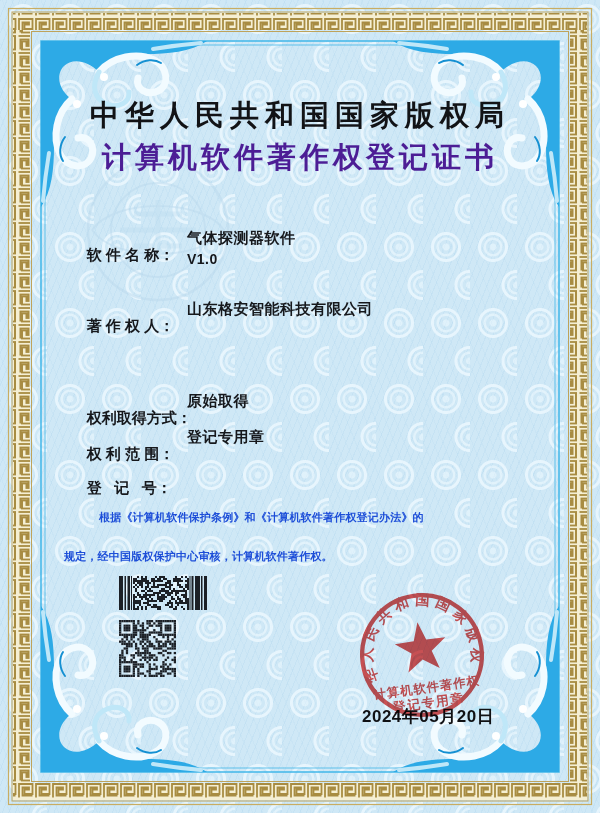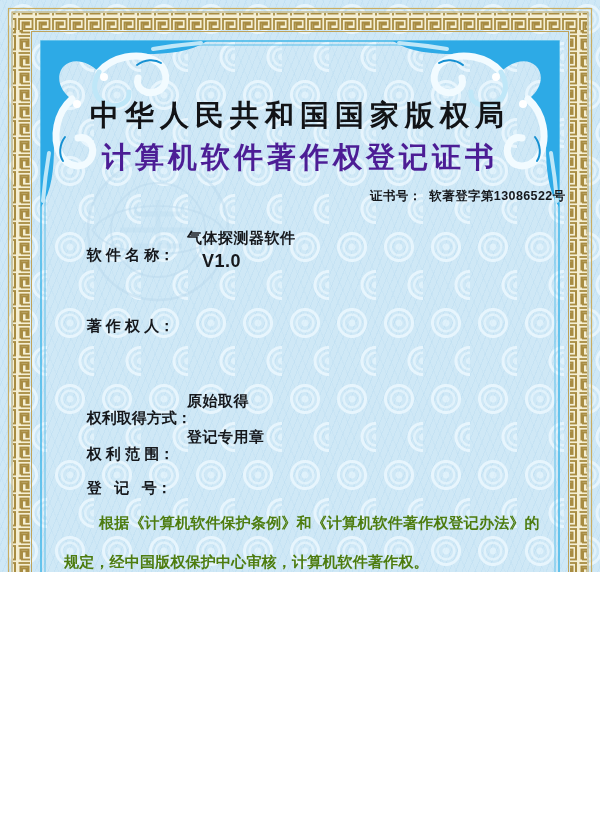--- a/index.html
+++ b/index.html
@@ -1,17 +1,17 @@
 <!DOCTYPE html>
 <html><head>
 <meta charset="utf-8">
 <style>
   html,body{margin:0;padding:0;background:#ffffff;}
   .page{
-    position:relative;width:600px;height:572px;overflow:hidden;
+    position:relative;width:600px;height:813px;overflow:hidden;
     background:#cfe8f6;
     font-family:"Liberation Sans","DejaVu Sans",sans-serif;
     color:#16181c;
   }
   
   .bg-tiles{
     position:absolute;inset:0;z-index:0;
     background-image:
       radial-gradient(circle at 23px 19px, rgba(255,255,255,0) 11.5px, rgba(238,249,255,.8) 12.5px, rgba(238,249,255,.8) 14.5px, rgba(255,255,255,0) 15.5px),
       radial-gradient(circle at 23px 19px, rgba(255,255,255,0) 6.5px, rgba(238,249,255,.6) 7.5px, rgba(238,249,255,.6) 9px, rgba(255,255,255,0) 10px),
@@ -24,22 +24,22 @@
     background-size:47px 76px,47px 76px,47px 76px,47px 76px,47px 76px,47px 76px,auto,auto;
   }
   .border-svg{position:absolute;inset:0;z-index:1;}
   .txt{position:absolute;z-index:3;}
   .title1{top:96px;left:0;width:100%;text-align:center;font-size:29px;font-weight:bold;letter-spacing:6px;color:#121316;margin:0;}
   .title2{top:138px;left:0;width:100%;text-align:center;font-size:29px;font-weight:bold;letter-spacing:4px;color:#4c1d95;margin:0;}
   .certno{top:188px;left:370px;font-size:12.5px;font-weight:bold;white-space:pre;letter-spacing:.4px;}
   .field{left:70px;font-size:15px;font-weight:bold;white-space:pre;}
   .field .fvalue{position:absolute;left:117px;top:0;white-space:pre;letter-spacing:.5px;text-align:right;}
   .f1{top:229px}.f2{top:300px}.f3{top:392px}.f4{top:428px}.f5{top:462px}
-  .v2{top:251px;left:202px;font-size:18px;font-weight:bold;letter-spacing:.5px;}
-  .stmt{font-size:15px;font-weight:bold;white-space:pre;letter-spacing:.2px;color:#4d7c0f;}
+  .v2{top:251px;left:187px;font-size:14px;font-weight:bold;letter-spacing:.5px;}
+  .stmt{font-size:11px;font-weight:bold;white-space:pre;letter-spacing:.2px;color:#1d4ed8;}
   .s1{top:499px;left:99px;}
   .s2{top:538px;left:64px;}
   .barcode{position:absolute;left:119px;top:576px;z-index:3;}
   .qr{position:absolute;left:119px;top:620px;z-index:3;}
   .sealwrap{position:absolute;left:356px;top:589px;z-index:4;opacity:.92;mix-blend-mode:multiply;}
   .dateline{top:705px;left:362px;font-size:17px;font-weight:bold;letter-spacing:.5px;color:#101114;z-index:3;}
 </style>
 </head>
 <body>
 
@@ -92,30 +92,30 @@
 
     <use href="#cornOrn" transform="translate(41,41)"></use>
     <use href="#cornOrn" transform="translate(559,41) scale(-1,1)"></use>
     <use href="#cornOrn" transform="translate(41,772) scale(1,-1)"></use>
     <use href="#cornOrn" transform="translate(559,772) scale(-1,-1)"></use>
   </svg>
 
   <h1 class="txt title1">中华人民共和国国家版权局</h1>
   <h2 class="txt title2">计算机软件著作权登记证书</h2>
 
-  <div class="txt certno"><span>证书号：  </span><span>软著登字第13086522号</span></div>
 
   <div class="txt field f1">
     <span class="flabel">软 件 名 称：</span>
     <span class="fvalue">气体探测器软件</span>
   </div>
   <div class="txt v2">V1.0</div>
 
   <div class="txt field f2">
     <span class="flabel">著 作 权 人：</span>
+    <span class="fvalue">山东格安智能科技有限公司</span>
   </div>
 
   <div class="txt field f3">
     <span class="flabel">权利取得方式：</span>
     <span class="fvalue">原始取得</span>
   </div>
 
   <div class="txt field f4">
     <span class="flabel">权 利 范 围：</span>
     <span class="fvalue">登记专用章</span>

